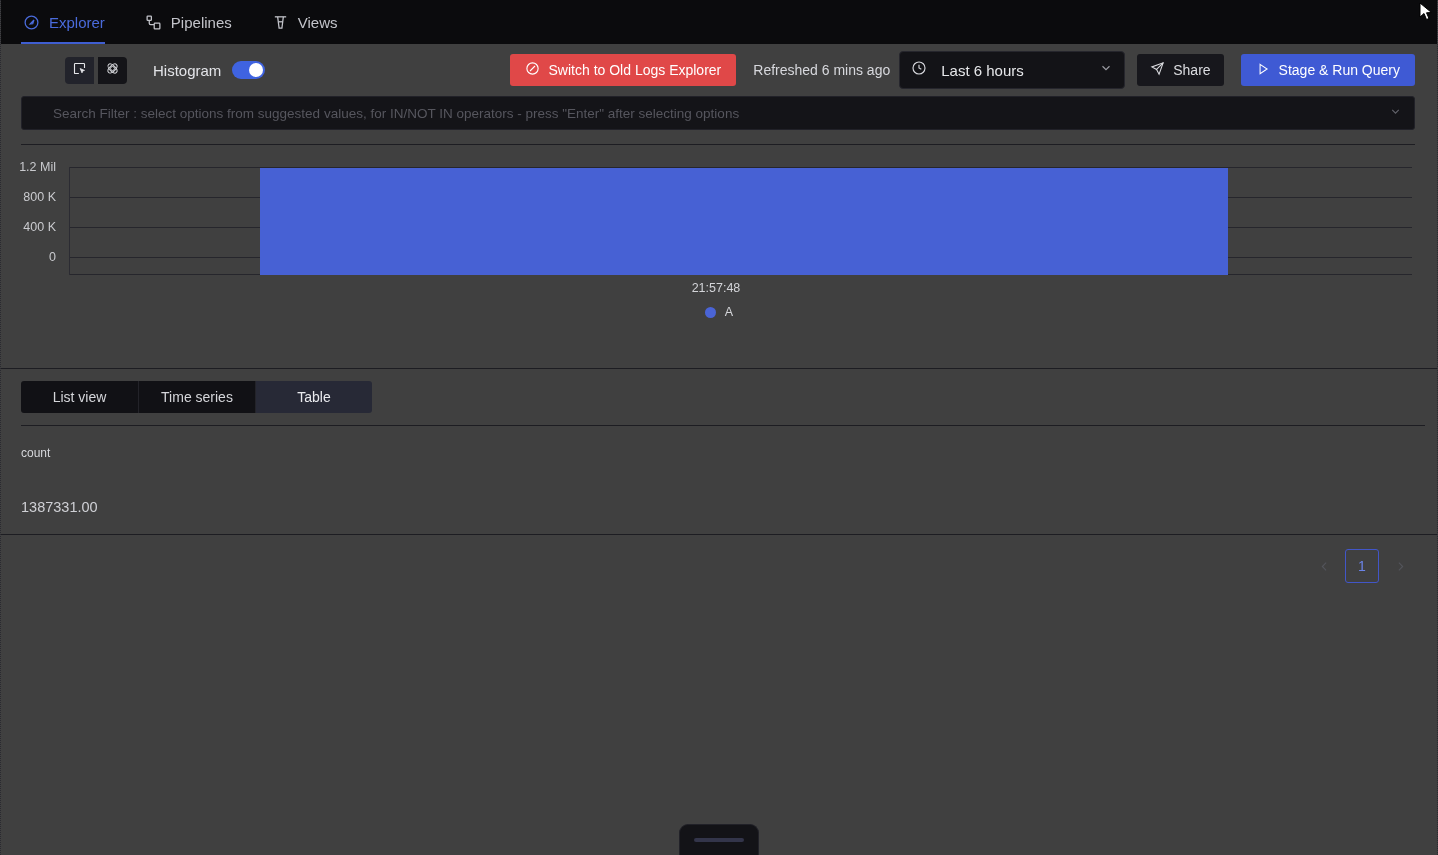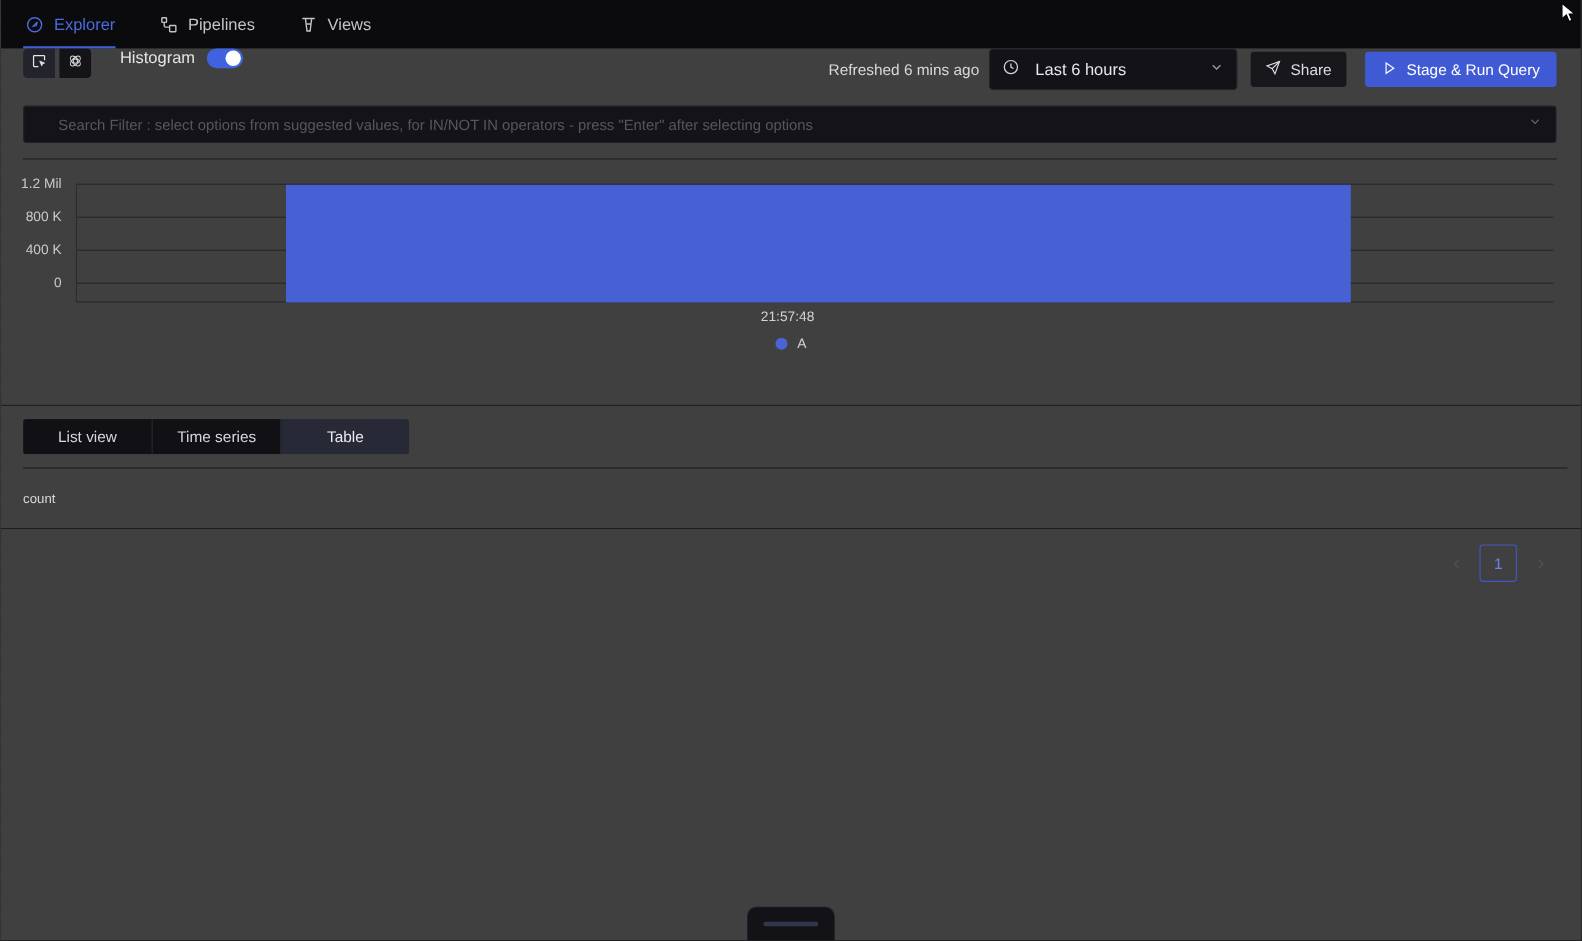--- a/index.html
+++ b/index.html
@@ -59,24 +59,25 @@
     bottom: 0;
     height: 2px;
     background: #3f5ed1;
   }
   .nav-item svg { display: block; }
 
   
   .toolbar {
     height: 52px;
     display: flex;
-    align-items: flex-start;
+    align-items: center;
     padding: 0 22px 0 20px;
     box-sizing: border-box;
     position: relative;
+    margin-left: 44px;
   }
   .icon-group {
     display: flex;
     border-radius: 4px;
     overflow: hidden;
   }
   .icon-btn {
     width: 29px;
     height: 27px;
     display: flex;
@@ -466,20 +467,29 @@
       </div>
     </div>
 
     <span class="hist-label">Histogram</span>
     <span class="toggle">
       <span class="knob"></span>
     </span>
 
     <div class="toolbar-right">
 
+      <div class="btn-old">
+        <span>
+          <svg width="15" height="15" viewBox="0 0 24 24" fill="none" stroke="#ffffff" stroke-width="1.8">
+            <circle cx="12" cy="12" r="9"></circle>
+            <path d="M8 16 L16 8"></path>
+          </svg>
+        </span>
+        <span>Switch to Old Logs Explorer</span>
+      </div>
 
       <span class="refreshed">Refreshed 6 mins ago</span>
 
       <div class="timepicker">
         <span>
           <svg width="16" height="16" viewBox="0 0 24 24" fill="none" stroke="#d8d9de" stroke-width="1.7">
             <circle cx="12" cy="12" r="9"></circle>
             <path d="M12 7 v5 l3.5 2"></path>
           </svg>
         </span>
@@ -564,20 +574,23 @@
         <span>Table</span>
       </div>
     </div>
     <div class="tabs-hr"></div>
   </div>
 
   <div class="table">
     <div class="table-head">
       <div class="th">count</div>
     </div>
+    <div class="table-row">
+      <div class="td">1387331.00</div>
+    </div>
   </div>
   <div class="table-sep"></div>
 
   <div class="pagination">
     <div class="pg-arrow">
       <svg width="13" height="13" viewBox="0 0 24 24" fill="none" stroke="#53545b" stroke-width="2">
         <path d="M15 5 L8 12 L15 19"></path>
       </svg>
     </div>
     <div class="pg-num">1</div>

